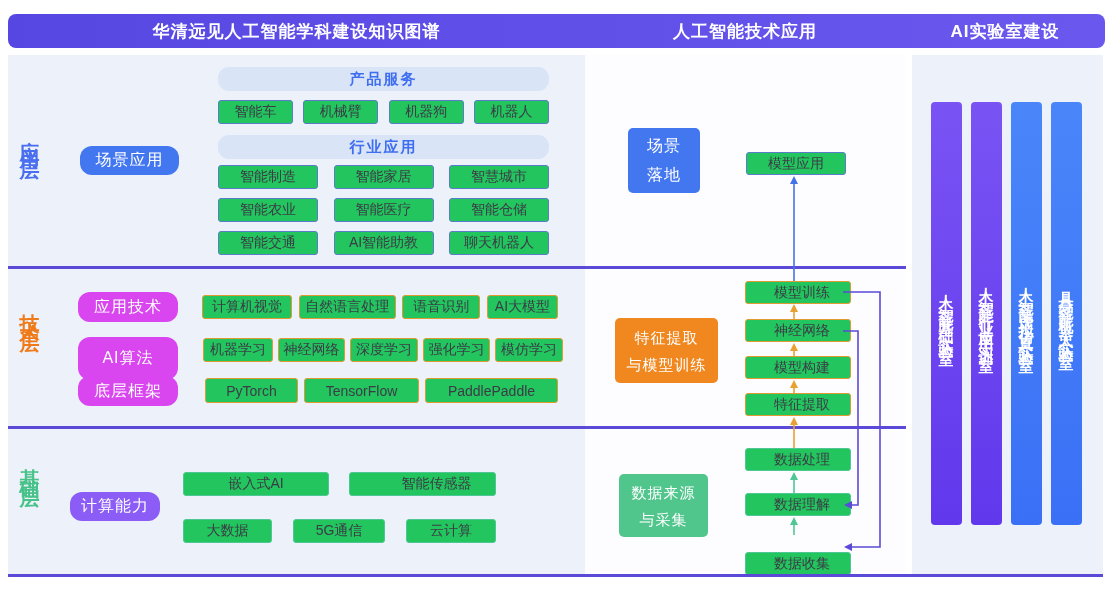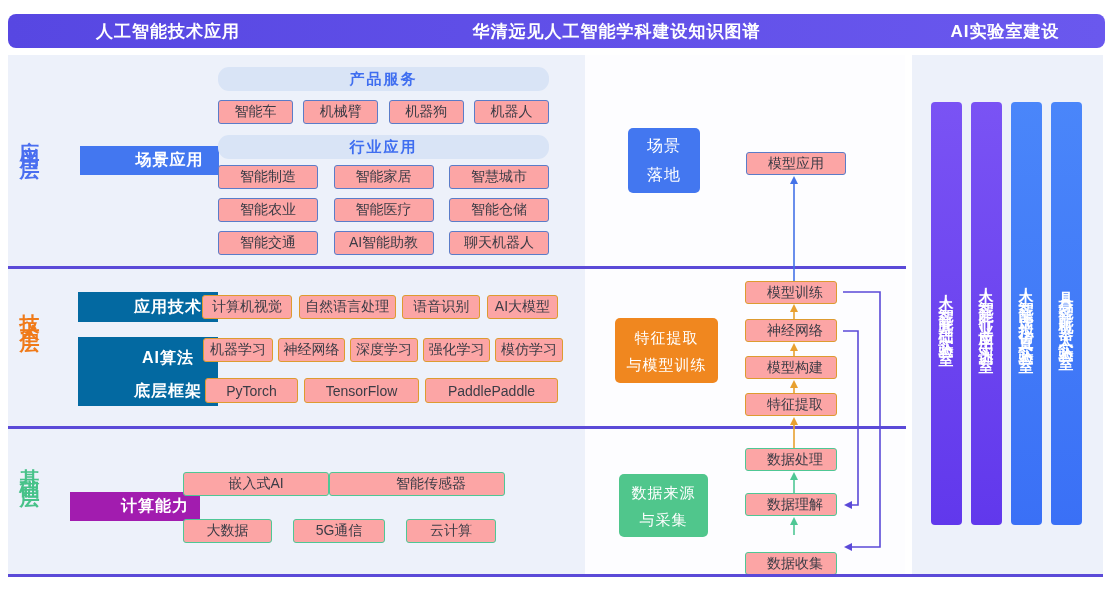--- a/index.html
+++ b/index.html
@@ -25,64 +25,64 @@
 
   
   .vlabel{position:absolute;left:12px;writing-mode:vertical-rl;text-orientation:upright;
           font-weight:bold;font-size:20px;letter-spacing:10px;line-height:1;}
   .vl-app{top:70px;color:#4a6ef0;}
   .vl-tech{top:243px;color:#f07a18;}
   .vl-base{top:398px;color:#47c289;}
 
   
   .btn{position:absolute;display:flex;align-items:center;justify-content:center;color:#fff;
-       font-weight:bold;font-size:16px;border-radius:0;letter-spacing:1px;padding-left:40px;}
+       font-weight:normal;font-size:16px;border-radius:12px;letter-spacing:1px;}
   .btn.blue{background:#4377f0;}
-  .btn.orange{background:#0369a1;}
-  .btn.green{background:#a21caf;}
+  .btn.orange{background:#d946ef;}
+  .btn.green{background:#8b5cf6;}
   .btn2{position:absolute;display:flex;flex-direction:column;align-items:center;justify-content:center;
         color:#fff;font-weight:normal;font-size:16px;border-radius:5px;line-height:1.8;letter-spacing:1px;}
 
   
   .subheader{position:absolute;left:210px;width:331px;height:24px;background:#d9e4f6;color:#3f6ef0;
              font-weight:bold;font-size:15px;display:flex;align-items:center;justify-content:center;
              border-radius:11px;letter-spacing:2px;}
 
   
-  .box{height:24px;background:#fca5a5;display:flex;align-items:center;justify-content:center;
+  .box{height:24px;background:#22c55e;display:flex;align-items:center;justify-content:center;
        font-size:14px;color:#3c3c46;border-radius:3px;box-sizing:border-box;flex:0 0 auto;}
   .b-blue{border:1px solid #5b7cc8;}
   .b-orange{border:1px solid #dd9b30;}
   .b-green{border:1px solid #4fc795;}
 
   .hrow{position:absolute;display:flex;justify-content:space-between;}
   .grid-industry{position:absolute;left:210px;top:110px;width:331px;display:grid;
                  grid-template-columns:100px 100px 100px;justify-content:space-between;row-gap:9px;}
 
   
-  .mbox{position:absolute;left:160px;width:92px;height:23px;padding-left:8px;}
+  .mbox{position:absolute;left:160px;width:106px;height:23px;padding-left:8px;}
 
   
   .lab-bar{position:absolute;top:47px;width:31px;height:423px;border-radius:4px;
            display:flex;align-items:center;justify-content:center;}
   .lab-purple{background:linear-gradient(180deg,#7a53f4,#6138ec);}
   .lab-blue{background:linear-gradient(180deg,#4a86fa,#3a70f6);}
   .lab-text{writing-mode:vertical-rl;text-orientation:upright;color:#fff;font-weight:bold;
             font-size:15px;letter-spacing:7px;line-height:1;}
 
   .overlay{position:absolute;left:0;top:0;width:1114px;height:592px;pointer-events:none;}
 </style>
 </head>
 <body>
 
 <div class="stage">
 
   <div class="header">
+    <div class="hcell c1">华清远见人工智能学科建设知识图谱</div>
     <div class="hcell c2">人工智能技术应用</div>
-    <div class="hcell c1">华清远见人工智能学科建设知识图谱</div>
     <div class="hcell c3">AI实验室建设</div>
   </div>
 
   <div class="panel panel-left">
     <div class="vlabel vl-app">应用层</div>
     <div class="vlabel vl-tech">技术层</div>
     <div class="vlabel vl-base">基础层</div>
 
     <div class="btn blue" style="left:72px;top:91px;width:99px;height:29px;">场景应用</div>
 
@@ -126,21 +126,21 @@
     </div>
     <div class="hrow" style="left:197px;top:323px;width:353px;">
       <div class="box b-orange" style="width:93px;height:25px;">PyTorch</div>
       <div class="box b-orange" style="width:115px;height:25px;">TensorFlow</div>
       <div class="box b-orange" style="width:133px;height:25px;">PaddlePaddle</div>
     </div>
 
     <div class="btn green" style="left:62px;top:437px;width:90px;height:29px;">计算能力</div>
     <div class="hrow" style="left:175px;top:417px;width:313px;">
       <div class="box b-green" style="width:146px;">嵌入式AI</div>
-      <div class="box b-green" style="width:176px;padding-left:28px;">智能传感器</div>
+      <div class="box b-green" style="width:147px;padding-left:28px;">智能传感器</div>
     </div>
     <div class="hrow" style="left:175px;top:464px;width:313px;">
       <div class="box b-green" style="width:89px;">大数据</div>
       <div class="box b-green" style="width:92px;">5G通信</div>
       <div class="box b-green" style="width:90px;">云计算</div>
     </div>
   </div>
 
   <div class="panel panel-mid">
     <div class="btn2 blue" style="left:43px;top:73px;width:72px;height:65px;background:#4377f0;">

